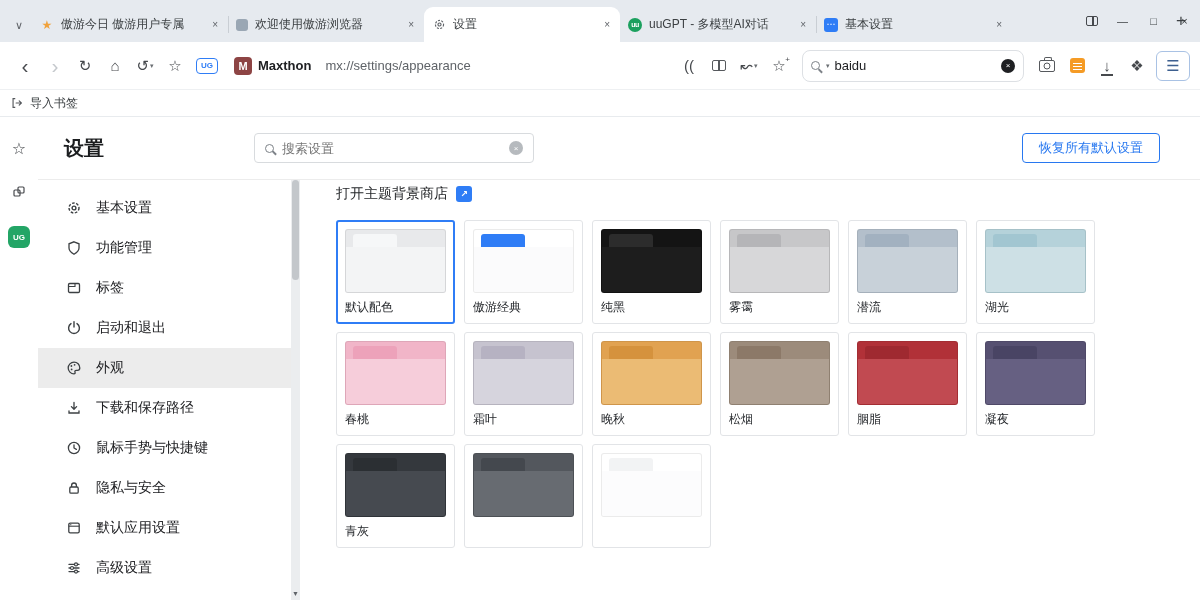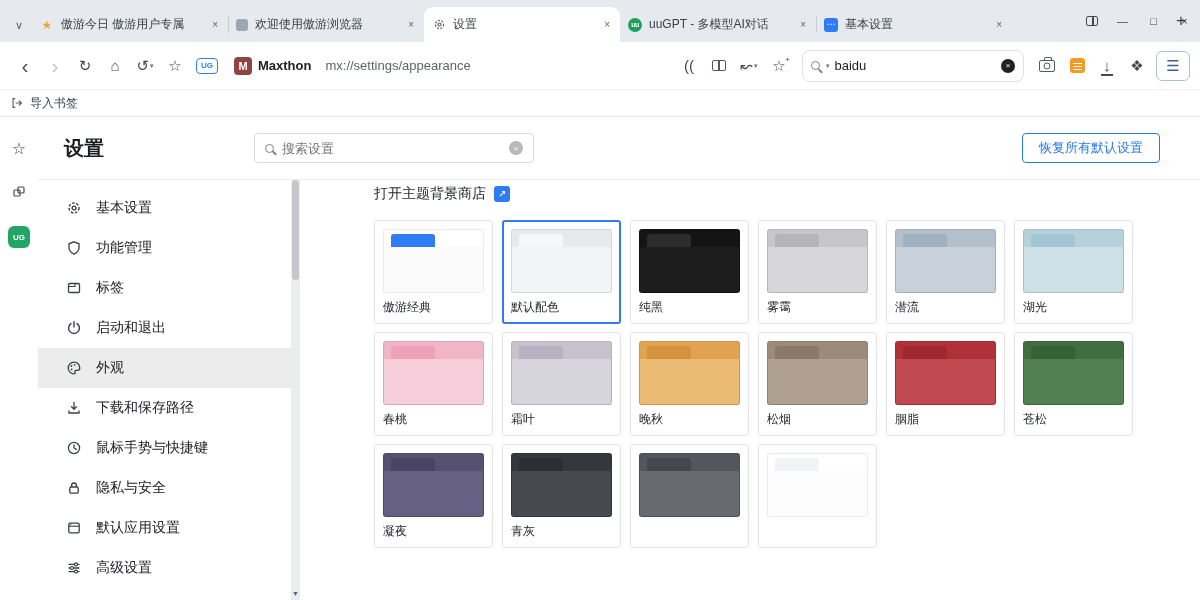--- a/index.html
+++ b/index.html
@@ -80,21 +80,21 @@
 .resetbtn{margin-left:auto;margin-right:40px;height:30px;padding:0 16px;border:1px solid #2878f0;border-radius:4px;color:#2878f0;font-size:13px;background:#fff}
 .sbody{flex:1;display:flex;min-height:0}
 .snav{width:253px;padding-top:8px;flex:none}
 .nav-item{height:40px;display:flex;align-items:center;gap:14px;padding-left:28px;font-size:14px;color:#202124;cursor:pointer}
 .nav-item.active{background:#ececec}
 .nav-icon{display:flex;color:#3c4043}
 .nav-icon svg{width:16px;height:16px}
 .sscroll{width:9px;background:#ebedef;position:relative;flex:none}
 .sthumb{position:absolute;left:1px;right:1px;top:0;height:100px;background:#c3c7cb;border-radius:4px}
 .sdown{position:absolute;left:0;right:0;bottom:0;height:14px;display:flex;align-items:center;justify-content:center;font-size:7px;color:#5f6368;cursor:pointer}
-.scontent{flex:1;padding:4px 0 0 74px;overflow:hidden}
+.scontent{flex:1;padding:4px 0 0 36px;overflow:hidden}
 .storelink{display:flex;align-items:center;gap:8px;font-size:14px;color:#1f2124;height:20px;cursor:pointer}
 .storeicon{width:16px;height:16px;border-radius:3px;background:#2f7df6;color:#fff;font-size:9px;font-weight:bold;display:flex;align-items:center;justify-content:center}
 .grid{margin-top:16px;display:grid;grid-template-columns:repeat(6,119px);gap:8px 9px;width:759px}
 .theme-card{border:1px solid #e2e4e7;border-radius:3px;padding:8px;background:#fff;cursor:pointer}
 .theme-card.selected{border:2px solid #2f7df6;padding:7px}
 .theme-preview{position:relative;height:64px;border:1px solid rgba(0,0,0,.08);border-radius:3px;overflow:hidden}
 .ptab{position:absolute;left:7px;top:4px;width:44px;height:13px;border-radius:3px 3px 0 0}
 .pbar{position:absolute;left:0;right:0;top:17px;bottom:0}
 .theme-label{margin-top:7px;font-size:12px;line-height:15px;color:#24272b;white-space:nowrap;overflow:hidden}
 </style>
@@ -339,35 +339,35 @@
       <div class="sscroll">
         <div class="sthumb"></div>
         <div class="sdown">▼</div>
       </div>
       <div class="scontent">
         <div class="storelink">
           <span>打开主题背景商店</span>
           <span class="storeicon">↗</span>
         </div>
         <div class="grid">
-            <div class="theme-card">
-              <div class="theme-preview" style="background: rgb(255, 255, 255);">
-                <div class="ptab" style="background: rgb(47, 125, 246);"></div>
-                <div class="pbar" style="background: rgb(251, 251, 252);"></div>
-              </div>
-              <div class="theme-label">傲游经典</div>
-            </div>
             <div class="theme-card selected">
               <div class="theme-preview" style="background: rgb(232, 233, 235);">
                 <div class="ptab" style="background: rgb(246, 247, 248);"></div>
                 <div class="pbar" style="background: rgb(243, 244, 245);"></div>
               </div>
               <div class="theme-label">默认配色</div>
             </div>
             <div class="theme-card">
+              <div class="theme-preview" style="background: rgb(255, 255, 255);">
+                <div class="ptab" style="background: rgb(47, 125, 246);"></div>
+                <div class="pbar" style="background: rgb(251, 251, 252);"></div>
+              </div>
+              <div class="theme-label">傲游经典</div>
+            </div>
+            <div class="theme-card">
               <div class="theme-preview" style="background: rgb(20, 20, 20);">
                 <div class="ptab" style="background: rgb(44, 44, 44);"></div>
                 <div class="pbar" style="background: rgb(29, 29, 29);"></div>
               </div>
               <div class="theme-label">纯黑</div>
             </div>
             <div class="theme-card">
               <div class="theme-preview" style="background: rgb(199, 199, 201);">
                 <div class="ptab" style="background: rgb(181, 181, 184);"></div>
                 <div class="pbar" style="background: rgb(215, 215, 217);"></div>
@@ -417,27 +417,20 @@
               <div class="theme-label">松烟</div>
             </div>
             <div class="theme-card">
               <div class="theme-preview" style="background: rgb(177, 49, 56);">
                 <div class="ptab" style="background: rgb(159, 41, 48);"></div>
                 <div class="pbar" style="background: rgb(193, 74, 81);"></div>
               </div>
               <div class="theme-label">胭脂</div>
             </div>
             <div class="theme-card">
-              <div class="theme-preview" style="background: rgb(64, 110, 64);">
-                <div class="ptab" style="background: rgb(54, 97, 54);"></div>
-                <div class="pbar" style="background: rgb(82, 128, 82);"></div>
-              </div>
-              <div class="theme-label">苍松</div>
-            </div>
-            <div class="theme-card">
               <div class="theme-preview" style="background: rgb(86, 80, 113);">
                 <div class="ptab" style="background: rgb(73, 68, 100);"></div>
                 <div class="pbar" style="background: rgb(102, 96, 130);"></div>
               </div>
               <div class="theme-label">凝夜</div>
             </div>
             <div class="theme-card">
               <div class="theme-preview" style="background: rgb(52, 56, 61);">
                 <div class="ptab" style="background: rgb(43, 47, 51);"></div>
                 <div class="pbar" style="background: rgb(70, 74, 80);"></div>

